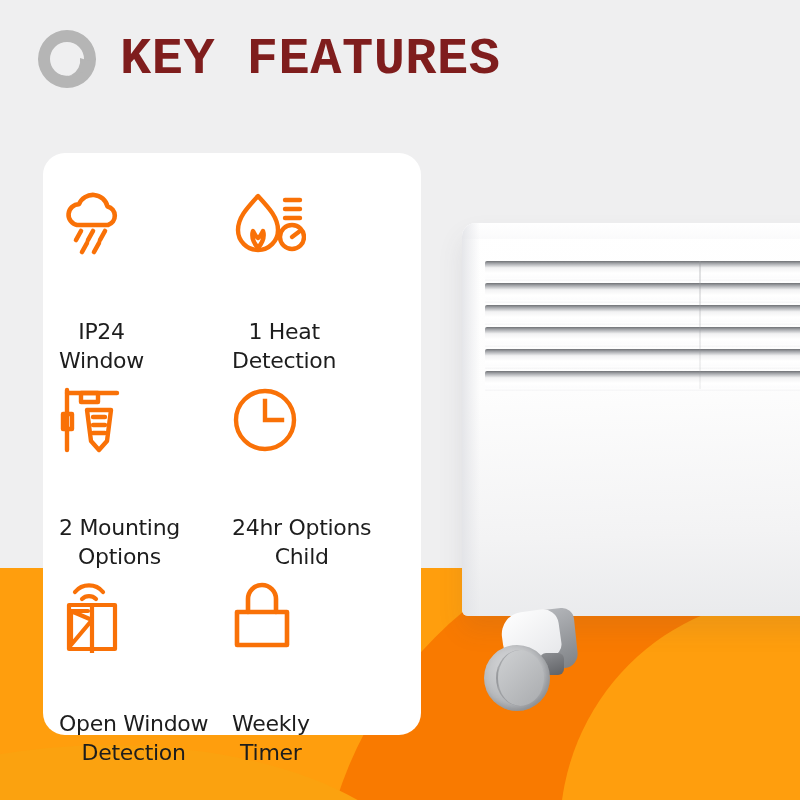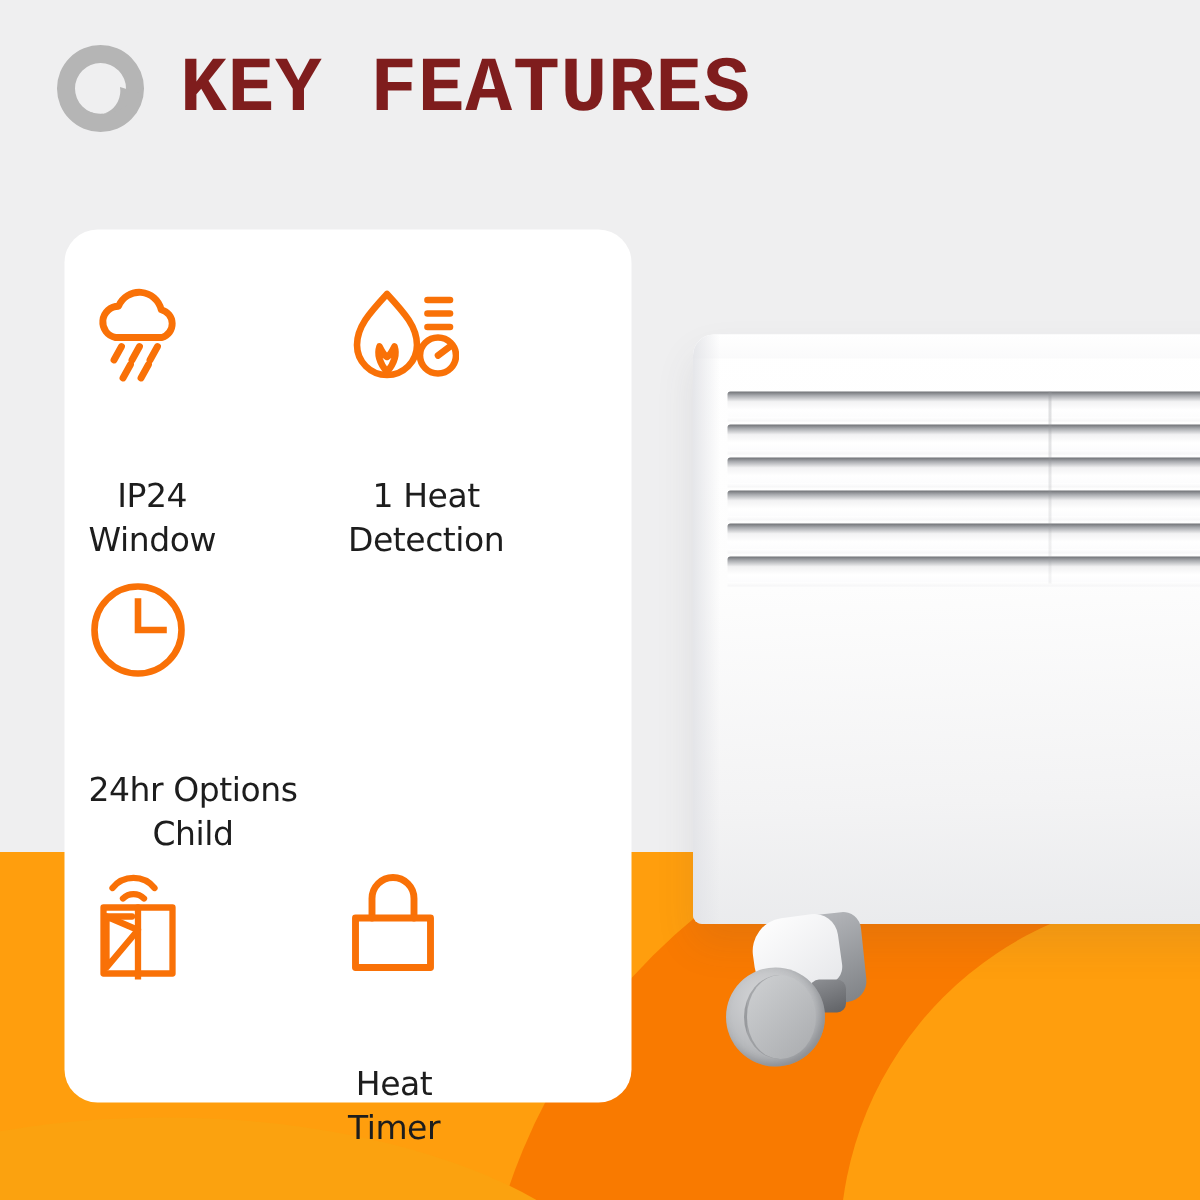--- a/index.html
+++ b/index.html
@@ -313,20 +313,40 @@
         <span class="feature-label">
           <span>1 Heat</span><br>
           <span>Detection</span>
         </span>
       </div>
 
     </div>
 
     <div class="feature-row">
 
+      <div class="feature-cell">
+        <span class="feature-icon">
+          <svg width="66" height="68" viewBox="0 0 66 68" aria-hidden="true">
+            <g fill="none" stroke="#f97107" stroke-width="4.4" stroke-linecap="round" stroke-linejoin="round">
+              <path d="M8 4 V64"></path>
+              <path d="M8 7 H58"></path>
+              <rect x="22" y="7" width="17" height="9"></rect>
+              <rect x="4" y="28" width="9" height="15"></rect>
+              <path d="M28 24 H52 L48 55 L40 64 L32 55 Z"></path>
+              <path d="M34 31 H46"></path>
+              <path d="M34 39 H46"></path>
+              <path d="M34 47 H46"></path>
+            </g>
+          </svg>
+        </span>
+        <span class="feature-label">
+          <span>2 Mounting</span><br>
+          <span>Options</span>
+        </span>
+      </div>
 
       <div class="feature-cell">
         <span class="feature-icon">
           <svg width="66" height="66" viewBox="0 0 66 66" aria-hidden="true">
             <g fill="none" stroke="#f97107" stroke-width="4.4" stroke-linecap="square" stroke-linejoin="miter">
               <circle cx="33" cy="33" r="29"></circle>
               <path d="M33 14 V33 H50"></path>
             </g>
           </svg>
         </span>
@@ -346,33 +366,37 @@
             <g fill="none" stroke="#f97107" stroke-width="4.2" stroke-linecap="round" stroke-linejoin="round">
               <path d="M16 13 A18 18 0 0 1 44 13"></path>
               <path d="M23 20 A10 10 0 0 1 37 20"></path>
               <rect x="10" y="26" width="46" height="44"></rect>
               <path d="M33 26 V74"></path>
               <path d="M12 32 L33 41 L12 66 Z"></path>
               <path d="M12 32 L29 32"></path>
             </g>
           </svg>
         </span>
+        <span class="feature-label">
+          <span>Open Window</span><br>
+          <span>Detection</span>
+        </span>
       </div>
 
       <div class="feature-cell">
         <span class="feature-icon">
           <svg width="60" height="70" viewBox="0 0 60 70" aria-hidden="true">
             <g fill="none" stroke="#f97107" stroke-width="4.6" stroke-linecap="round" stroke-linejoin="round">
               <path d="M16 31 V18 A14 14 0 0 1 44 18 V31"></path>
               <rect x="5" y="31" width="50" height="33"></rect>
             </g>
           </svg>
         </span>
         <span class="feature-label">
-          <span>Heat</span><br>
+          <span>Weekly</span><br>
           <span>Timer</span>
         </span>
       </div>
 
     </div>
 
   </div>
 
 </div>
 

